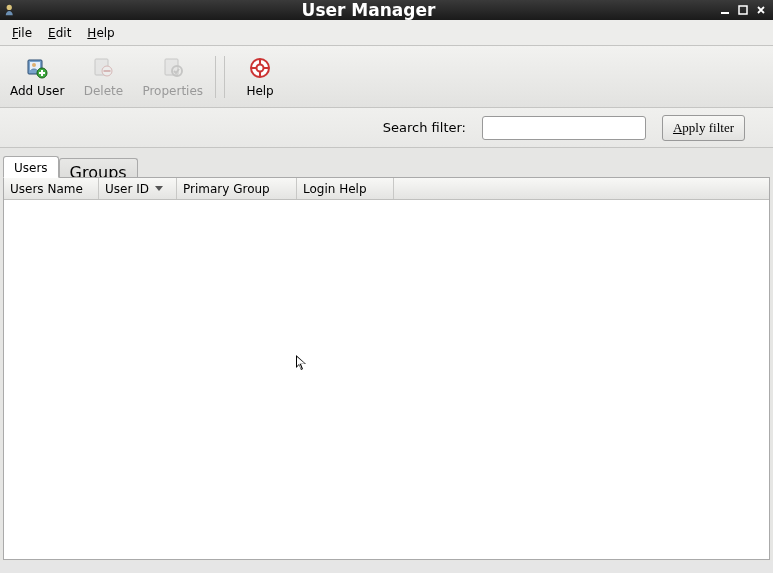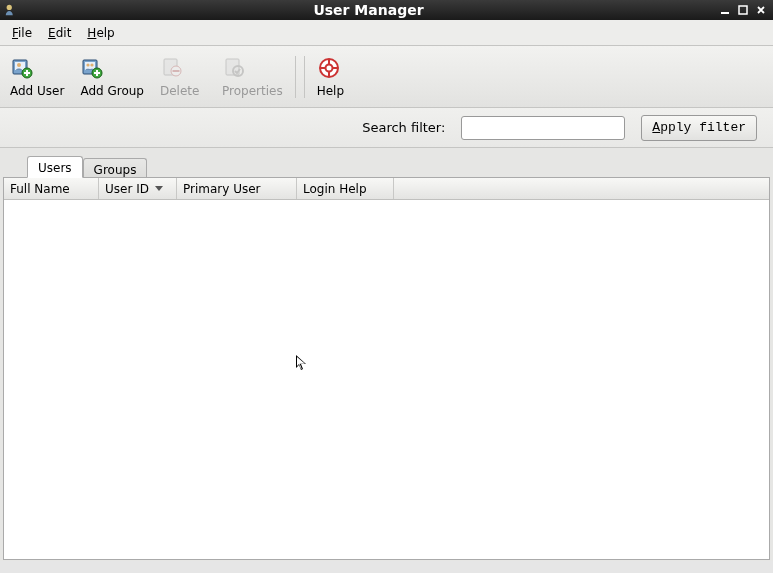--- a/index.html
+++ b/index.html
@@ -15,21 +15,21 @@
   .titlebar {
     background: linear-gradient(#3a3a3a, #1a1a1a);
     color: #fff;
     height: 20px;
     display: flex;
     align-items: center;
     padding: 0 4px;
     font-weight: bold;
   }
   .titlebar-icon { width: 14px; height: 14px; margin-right: 4px; }
-  .titlebar-title { flex: 1; text-align: center; font-size: 14px; }
+  .titlebar-title { flex: 1; text-align: center; font-size: 17px; }
   .titlebar-btn { width: 16px; height: 16px; display: flex; align-items: center; justify-content: center; margin-left: 2px; cursor: default; }
   .menubar {
     background: #ededeb;
     height: 26px;
     display: flex;
     align-items: center;
     padding: 4px 4px;
     border-bottom: 1px solid #c5c5c3;
   }
   .menu-item {
@@ -41,91 +41,91 @@
     background: linear-gradient(#f2f2f0, #e2e2e0);
     height: 62px;
     display: flex;
     align-items: center;
     border-bottom: 1px solid #c5c5c3;
     padding: 0 2px;
   }
   .tool-btn {
     display: flex;
     flex-direction: column;
+    align-items: center;
     justify-content: center;
     padding: 4px 8px;
     cursor: default;
     min-width: 62px;
     height: 56px;
   }
   .tool-btn.disabled { color: #999; }
   .tool-icon { width: 24px; height: 24px; margin-bottom: 4px; }
   .tool-sep { width: 1px; height: 42px; background: #c5c5c3; margin: 0 4px; }
   .filterbar {
     background: linear-gradient(#f0f0ee, #e8e8e6);
     height: 40px;
     border-bottom: 1px solid #c5c5c3;
     display: flex;
     align-items: center;
     justify-content: flex-end;
-    padding: 0 16px;
+    padding: 0 28px;
     gap: 16px;
   }
   .filterbar label { font-size: 13px; }
   .filterbar input {
     width: 164px;
     height: 24px;
     border: 1px solid #999;
     border-radius: 3px;
     padding: 2px 6px;
     background: #fff;
     font-family: inherit;
     font-size: 12px;
   }
   .btn {
     background: linear-gradient(#f8f8f6, #e2e2e0);
     border: 1px solid #999;
     border-radius: 3px;
     padding: 4px 10px;
-    font-family: Liberation Mono, monospace;
+    font-family: Liberation Serif, serif;
     font-size: 13px;
     cursor: default;
     height: 26px;
   }
   .btn .mn { text-decoration: underline; }
   .notebook {
     padding: 0;
     background: #e6e6e4;
   }
   .tabs {
     display: flex;
     padding: 8px 3px 0 3px;
     position: relative;
     height: 30px;
-    margin-left: 24px;
   }
   .tab {
     padding: 4px 10px;
     border: 1px solid #aaa;
     border-bottom: none;
     margin-right: 0px;
     border-radius: 3px 3px 0 0;
     cursor: default;
     background: linear-gradient(#e8e8e6, #dcdcda);
     position: relative;
   }
   .tab.active {
     background: #fff;
     border-bottom: 1px solid #fff;
     z-index: 2;
     top: 0px;
     padding-top: 4px;
     padding-bottom: 5px;
   }
-  .tab:not(.active){ top: 2px; font-size: 12px;}
+  .tab:not(.active){ top: 2px; font-size: 16px;}
   .tabpanel {
     border: 1px solid #aaa;
     margin: 0 3px 3px 3px;
     background: #fff;
     height: 383px;
     position: relative;
     top: -1px;
   }
   .colheaders {
     display: flex;
@@ -199,35 +199,20 @@
           <rect x="3" y="4" width="14" height="14" rx="1" fill="#7aa3cc" stroke="#2b4d73" stroke-width="1"></rect>
           <rect x="5" y="6" width="10" height="8" fill="#e8f0fa"></rect>
           <circle cx="9" cy="9" r="2" fill="#e0b070"></circle>
           <path d="M6 14c0-2 6-2 6 0" fill="#6b8fb3"></path>
           <circle cx="17" cy="17" r="5" fill="#3fa83f" stroke="#176117" stroke-width="1"></circle>
           <path d="M17 14v6M14 17h6" stroke="#fff" stroke-width="2"></path>
         </svg>
     </span>
     <span>Add User</span>
   </div>
-  <div class="tool-btn">
-    <span class="tool-icon">
-      <svg viewBox="0 0 24 24">
-          <rect x="3" y="4" width="14" height="14" rx="1" fill="#7aa3cc" stroke="#2b4d73" stroke-width="1"></rect>
-          <rect x="5" y="6" width="10" height="8" fill="#e8f0fa"></rect>
-          <circle cx="8" cy="9" r="1.6" fill="#e0b070"></circle>
-          <circle cx="12" cy="9" r="1.6" fill="#e0b070"></circle>
-          <path d="M5.5 14c0-1.6 5-1.6 5 0" fill="#6b8fb3"></path>
-          <path d="M9.5 14c0-1.6 5-1.6 5 0" fill="#6b8fb3"></path>
-          <circle cx="17" cy="17" r="5" fill="#3fa83f" stroke="#176117" stroke-width="1"></circle>
-          <path d="M17 14v6M14 17h6" stroke="#fff" stroke-width="2"></path>
-        </svg>
-    </span>
-    <span>Add Group</span>
-  </div>
   <div class="tool-btn disabled">
     <span class="tool-icon">
       <svg viewBox="0 0 24 24" opacity="0.45">
           <rect x="4" y="3" width="13" height="16" rx="1" fill="#ddd" stroke="#999"></rect>
           <circle cx="16" cy="15" r="5" fill="#eee" stroke="#b77"></circle>
           <rect x="12.5" y="14" width="7" height="2" fill="#b77"></rect>
         </svg>
     </span>
     <span>Delete</span>
   </div>
@@ -261,23 +246,23 @@
   <button class="btn"><span class="mn">A</span>pply filter</button>
 </div>
 
 <div class="notebook">
   <div class="tabs">
     <div class="tab active"><span>Users</span></div>
     <div class="tab"><span>Groups</span></div>
   </div>
   <div class="tabpanel">
     <div class="colheaders">
-      <div class="colheader" style="width:95px">Full Name</div>
+      <div class="colheader" style="width:95px">Users Name</div>
       <div class="colheader sort" style="width:78px">User ID</div>
-      <div class="colheader" style="width:120px">Primary User</div>
+      <div class="colheader" style="width:120px">Primary Group</div>
       <div class="colheader" style="width:97px">Login Help</div>
     </div>
 
   </div>
 </div>
 
 <svg class="cursor" viewBox="0 0 12 18">
     <path d="M0 0v13l3-3 2 5 2-1-2-5h5z" fill="#000"></path>
     <path d="M1 2v9l2-2 2 5 .7-.3-2-5H9z" fill="#fff"></path>
   </svg>

